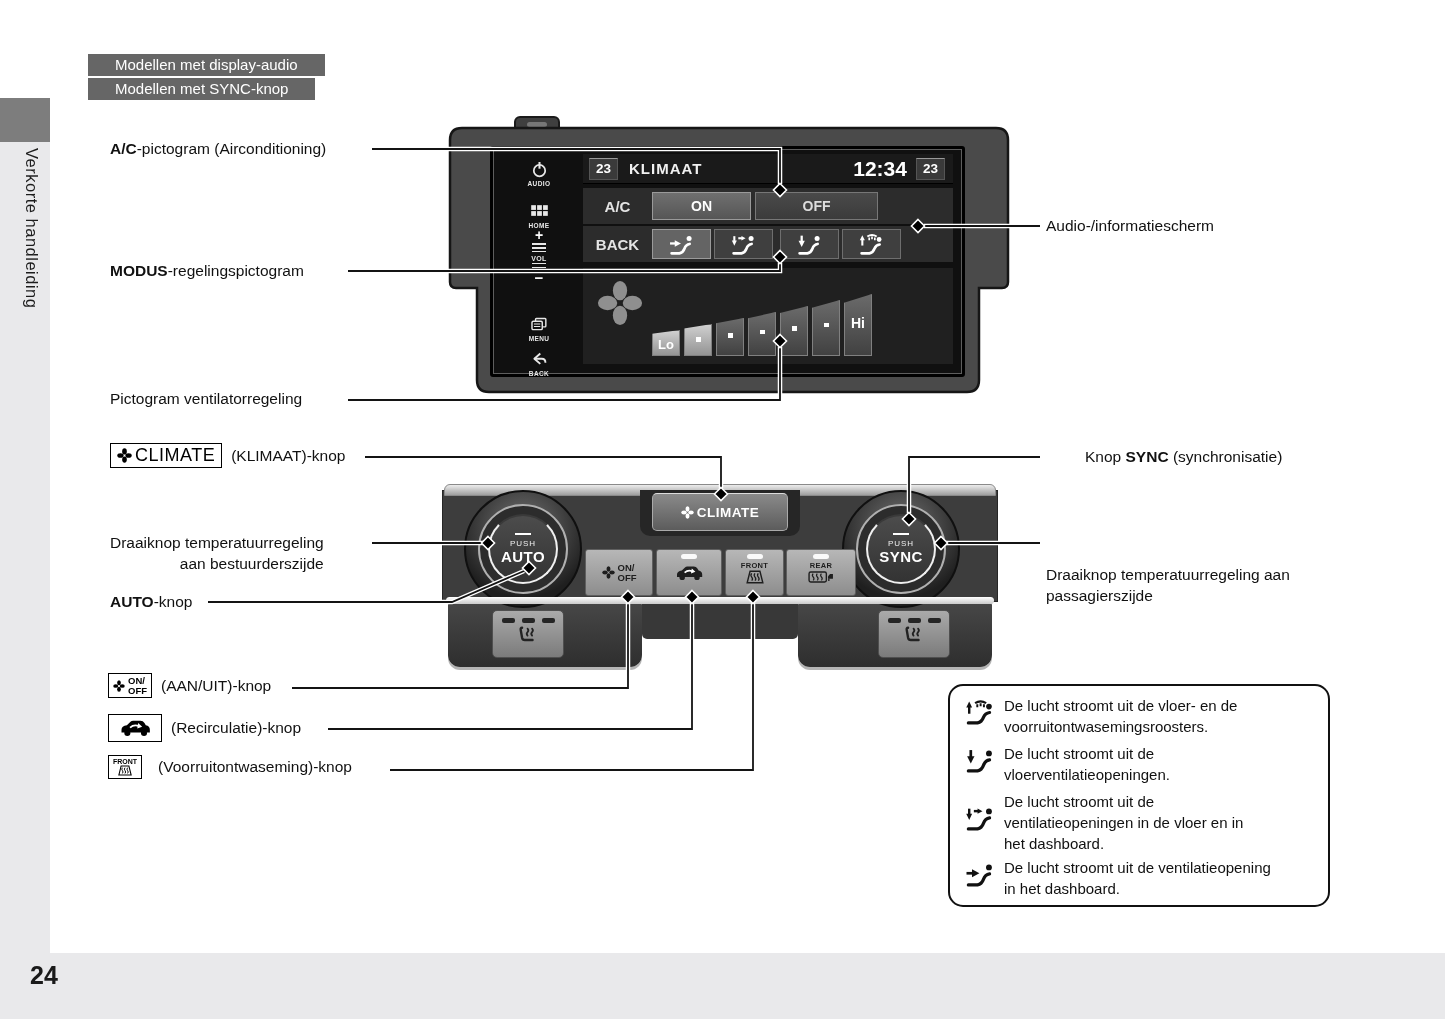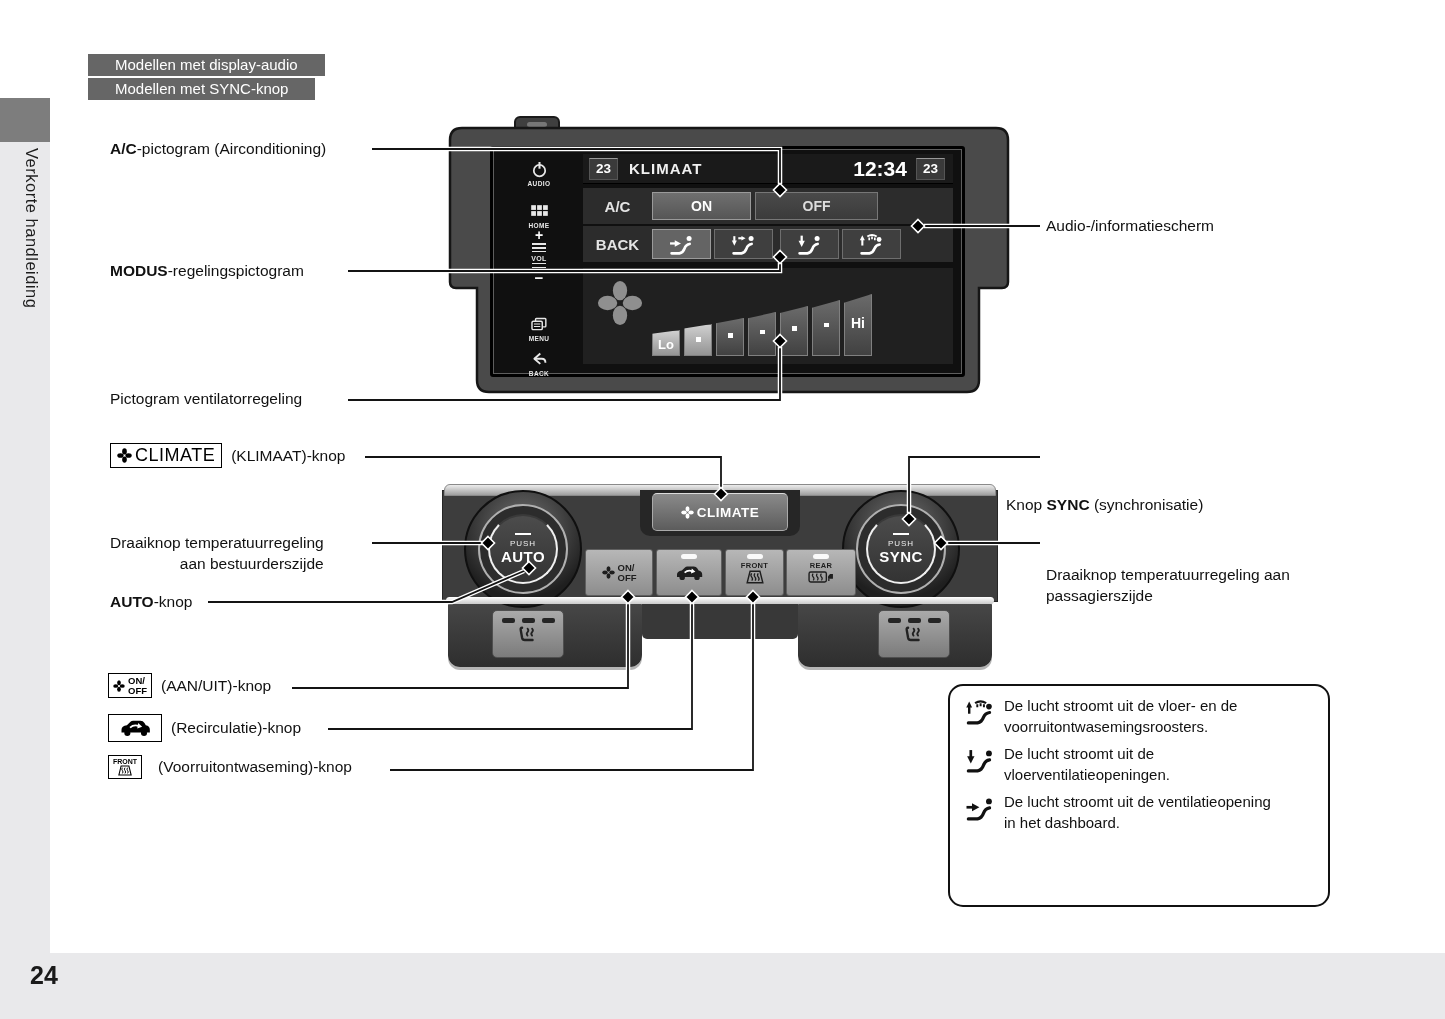--- a/index.html
+++ b/index.html
@@ -429,21 +429,21 @@
     <span class="iconbox" style="flex-direction:column;gap:0;padding:2px 4px;">
       <span style="font-size:7px;font-weight:bold;">FRONT</span>
       <svg width="16px" height="11" style="color:#000;">
           <use href="#i-defrost"></use>
         </svg>
     </span>
     <span class="lbl">(Voorruitontwaseming)-knop</span>
   </div>
 
   <div class="abs lbl" style="left:1046px;top:217px;">Audio-/informatiescherm</div>
-  <div class="abs lbl" style="left:1006px;top:448px;margin-top:48px;"><span>Knop </span><b>SYNC</b><span> (synchronisatie)</span></div>
+  <div class="abs lbl" style="left:1085px;top:448px;"><span>Knop </span><b>SYNC</b><span> (synchronisatie)</span></div>
   <div class="abs lbl lbl2" style="left:1046px;top:564px;">
     <div>Draaiknop temperatuurregeling aan</div>
     <div>passagierszijde</div>
   </div>
 
   <div class="abs legend">
     <div class="lgrow" style="min-height:48px;">
       <span class="lgicon">
           <svg>
             <use href="#i-floor-defrost"></use>
@@ -451,20 +451,28 @@
         </span>
       <span class="lgtxt">De lucht stroomt uit de vloer- en de voorruitontwasemingsroosters.</span>
     </div>
     <div class="lgrow" style="min-height:48px;">
       <span class="lgicon">
           <svg>
             <use href="#i-floor"></use>
           </svg>
         </span>
       <span class="lgtxt" style="width:270px;">De lucht stroomt uit de vloerventilatieopeningen.</span>
+    </div>
+    <div class="lgrow" style="min-height:66px;">
+      <span class="lgicon" style="padding-top:14px;">
+          <svg>
+            <use href="#i-bilevel"></use>
+          </svg>
+        </span>
+      <span class="lgtxt" style="width:240px;">De lucht stroomt uit de ventilatieopeningen in de vloer en in het dashboard.</span>
     </div>
     <div class="lgrow">
       <span class="lgicon">
           <svg>
             <use href="#i-vent"></use>
           </svg>
         </span>
       <span class="lgtxt" style="width:270px;">De lucht stroomt uit de ventilatieopening in het dashboard.</span>
     </div>
   </div>

